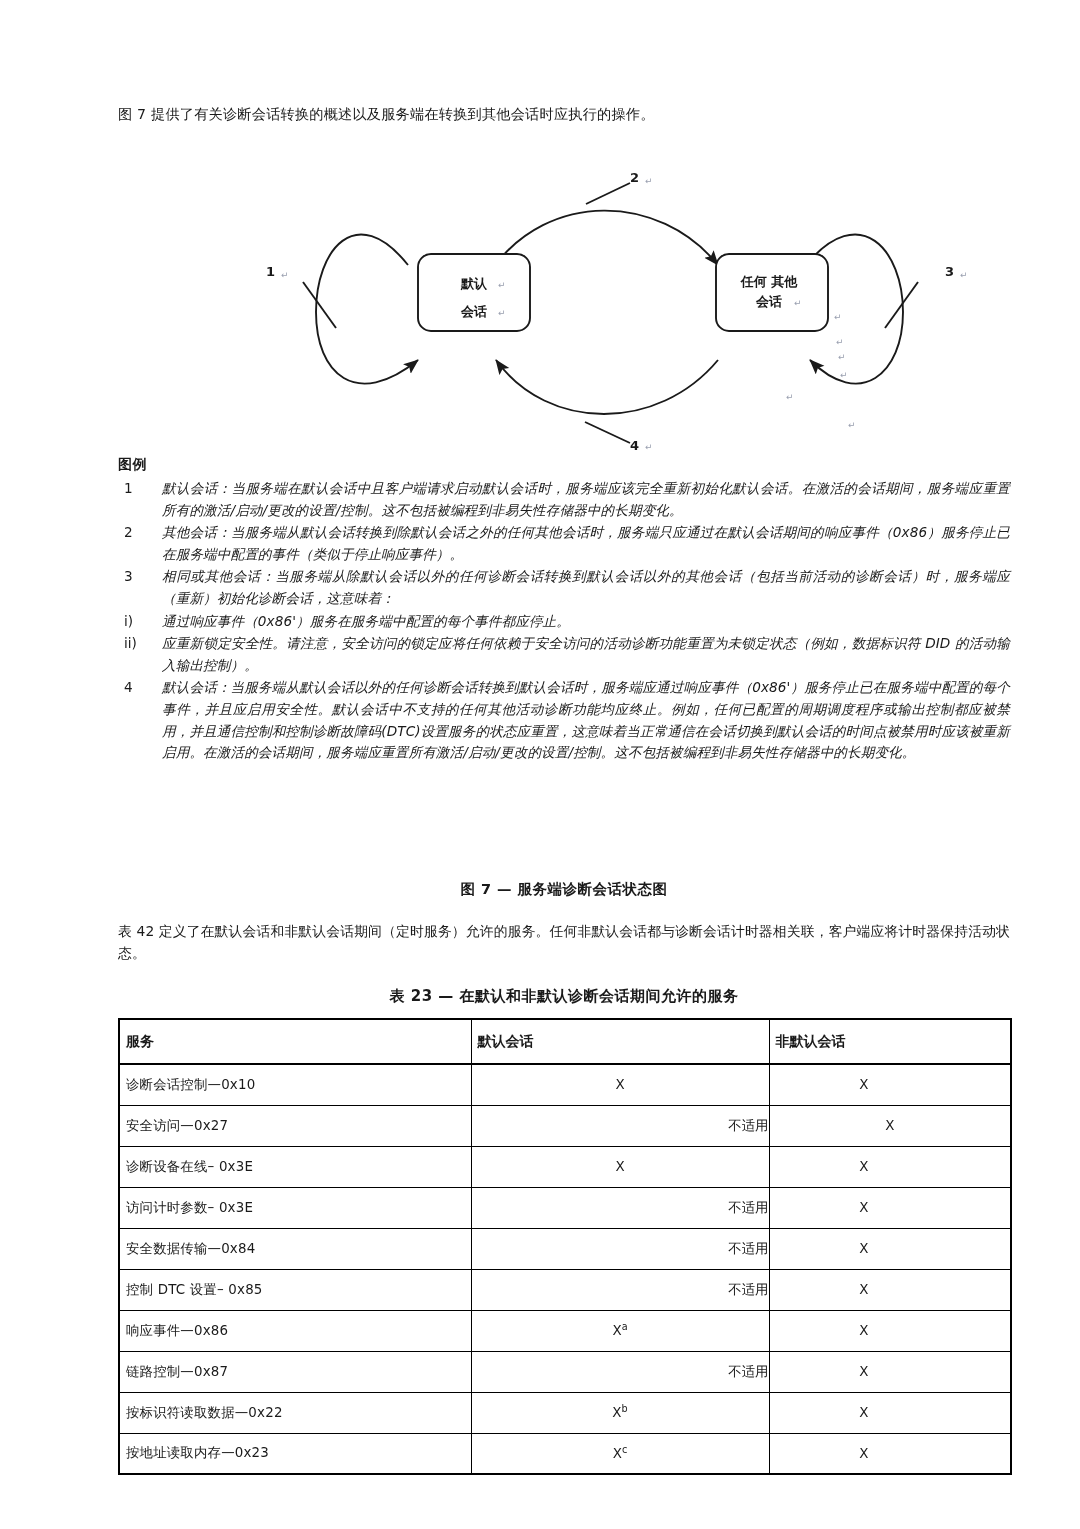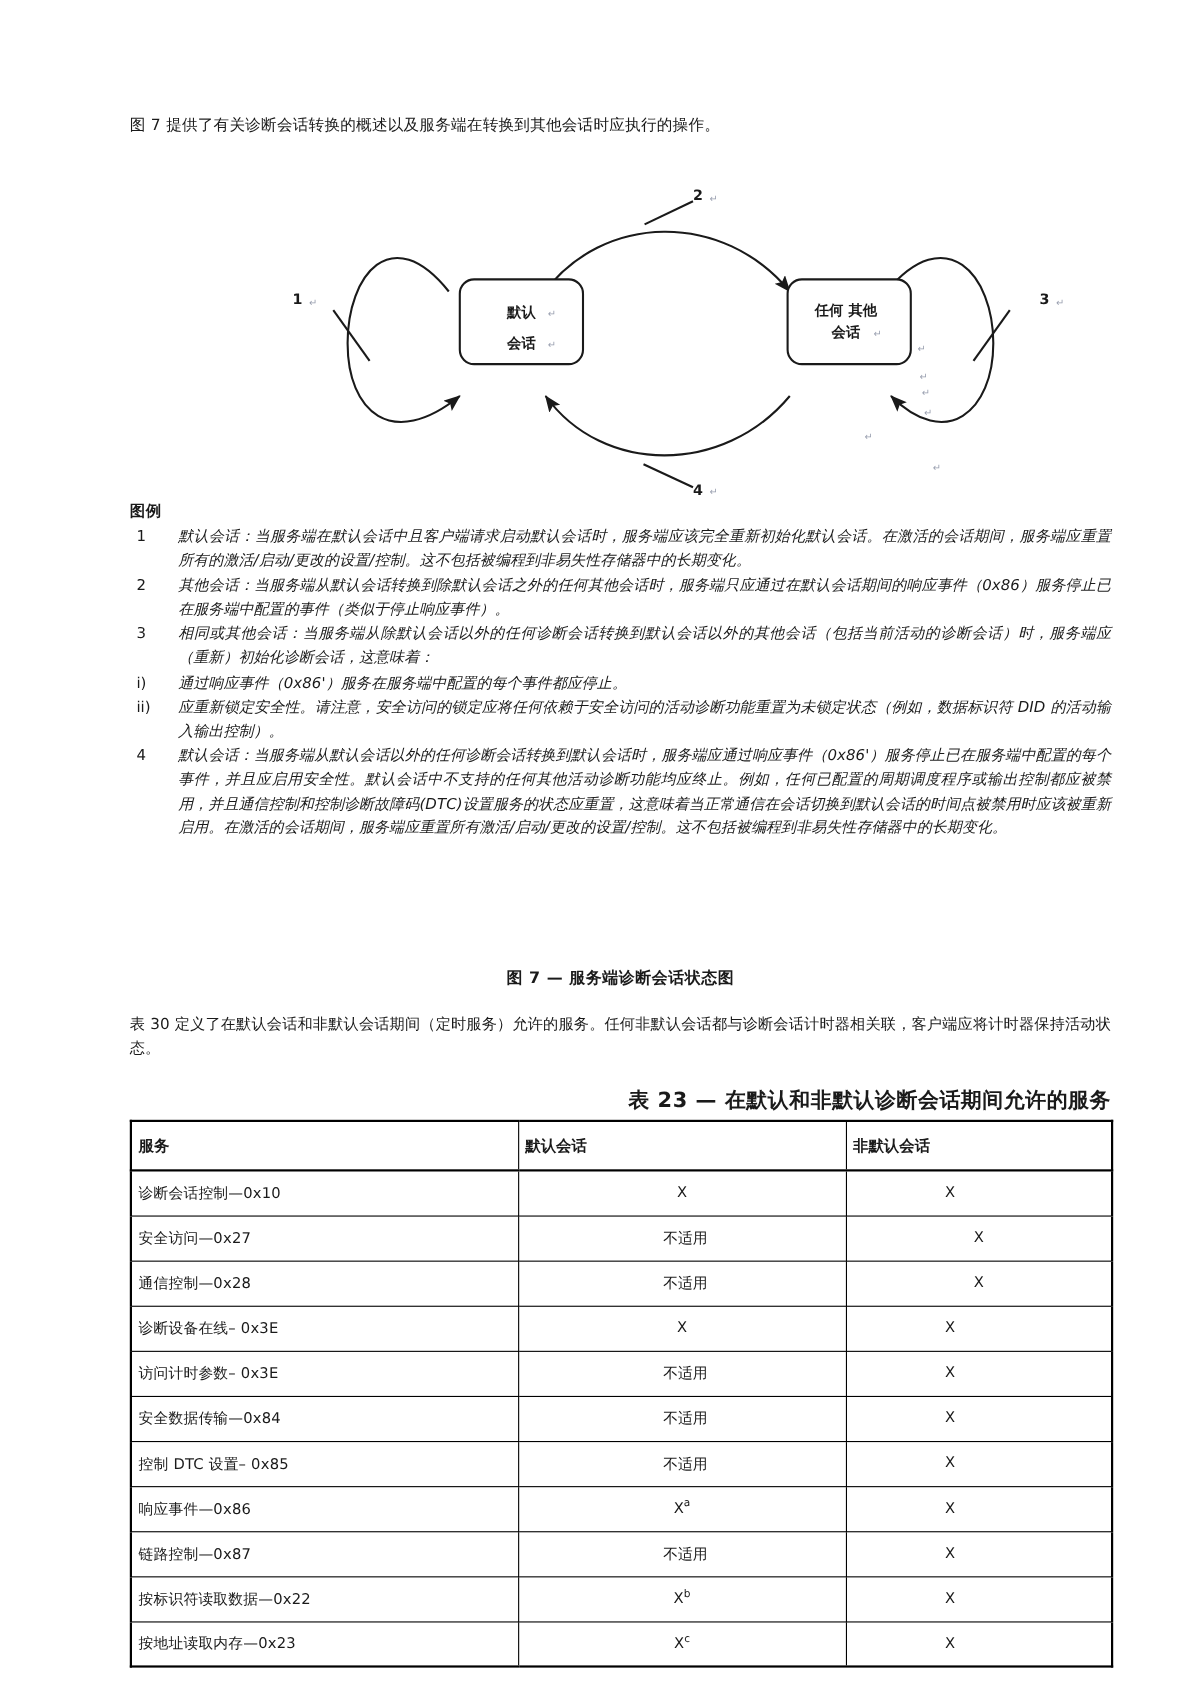--- a/index.html
+++ b/index.html
@@ -118,22 +118,22 @@
     text-align: justify;
     letter-spacing: 0.1px;
   }
 
   
   .table-caption {
     position: absolute;
     left: 118px;
     top: 987px;
     width: 892px;
-    text-align: right;
-    font-size: 19px;
+    text-align: center;
+    font-size: 15px;
     font-weight: bold;
     letter-spacing: 0.5px;
   }
 
   
   .svc-table {
     position: absolute;
     left: 118px;
     top: 1018px;
     width: 892px;
@@ -169,21 +169,21 @@
   .col-service  { width: 352px; }
   .col-default  { width: 298px; }
   .col-nondefault { width: 242px; }
 
   .cell-service {
     text-align: left;
     padding-left: 6px !important;
     letter-spacing: 0.2px;
   }
   .cell-na {
-    text-align: center;
+    text-align: right;
     padding-left: 6px !important;
   }
   .cell-x-mid { text-align: center; }
   .cell-x-nd { text-align: center; padding-right: 52px !important; }
   .cell-x-nd-wide { text-align: center; padding-right: 0 !important; }
   sup {
     font-size: 0.72em;
     vertical-align: super;
     line-height: 0;
   }
@@ -269,21 +269,21 @@
       <div class="legend-text">应重新锁定安全性。请注意，安全访问的锁定应将任何依赖于安全访问的活动诊断功能重置为未锁定状态（例如，数据标识符 DID 的活动输入输出控制）。</div>
     </div>
     <div class="legend-item">
       <div class="legend-num">4</div>
       <div class="legend-text">默认会话：当服务端从默认会话以外的任何诊断会话转换到默认会话时，服务端应通过响应事件（0x86'）服务停止已在服务端中配置的每个事件，并且应启用安全性。默认会话中不支持的任何其他活动诊断功能均应终止。例如，任何已配置的周期调度程序或输出控制都应被禁用，并且通信控制和控制诊断故障码(DTC)设置服务的状态应重置，这意味着当正常通信在会话切换到默认会话的时间点被禁用时应该被重新启用。在激活的会话期间，服务端应重置所有激活/启动/更改的设置/控制。这不包括被编程到非易失性存储器中的长期变化。</div>
     </div>
   </div>
 
   <div class="figure-caption">图 7 — 服务端诊断会话状态图</div>
 
-  <div class="post-para">表 30 定义了在默认会话和非默认会话期间（定时服务）允许的服务。任何非默认会话都与诊断会话计时器相关联，客户端应将计时器保持活动状态。</div>
+  <div class="post-para">表 42 定义了在默认会话和非默认会话期间（定时服务）允许的服务。任何非默认会话都与诊断会话计时器相关联，客户端应将计时器保持活动状态。</div>
 
   <div class="table-caption">表 23 — 在默认和非默认诊断会话期间允许的服务</div>
 
   <table class="svc-table">
     <colgroup>
       <col class="col-service">
       <col class="col-default">
       <col class="col-nondefault">
     </colgroup>
     <thead>
@@ -298,25 +298,20 @@
           <td class="cell-service">诊断会话控制—0x10</td>
           <td class="cell-x-mid">X</td>
           <td class="cell-x-nd">X</td>
         </tr>
         <tr>
           <td class="cell-service">安全访问—0x27</td>
           <td class="cell-na">不适用</td>
           <td class="cell-x-nd-wide">X</td>
         </tr>
         <tr>
-          <td class="cell-service">通信控制—0x28</td>
-          <td class="cell-na">不适用</td>
-          <td class="cell-x-nd-wide">X</td>
-        </tr>
-        <tr>
           <td class="cell-service">诊断设备在线– 0x3E</td>
           <td class="cell-x-mid">X</td>
           <td class="cell-x-nd">X</td>
         </tr>
         <tr>
           <td class="cell-service">访问计时参数– 0x3E</td>
           <td class="cell-na">不适用</td>
           <td class="cell-x-nd">X</td>
         </tr>
         <tr>

